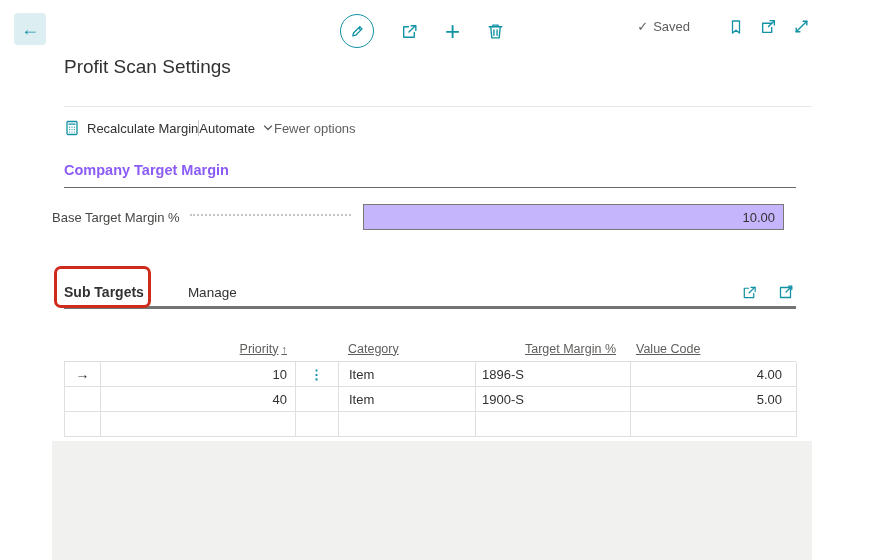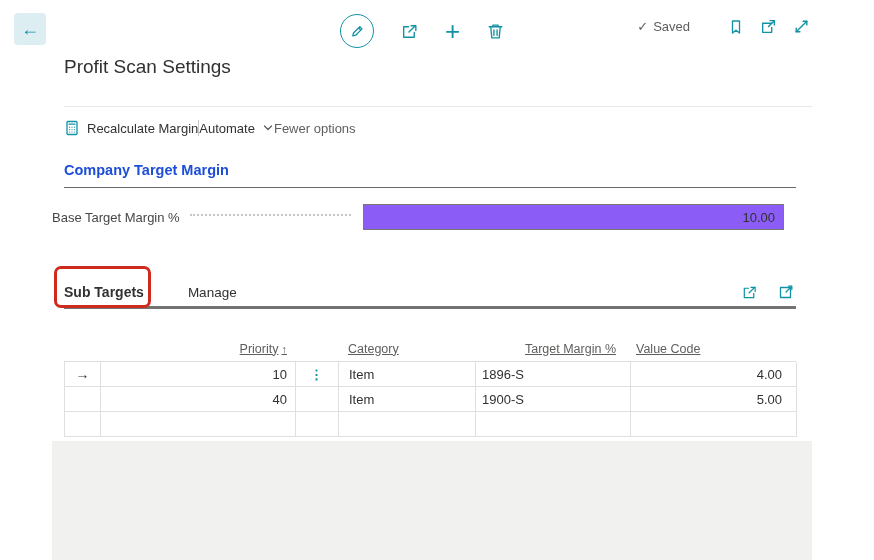--- a/index.html
+++ b/index.html
@@ -34,28 +34,28 @@
   .page-title { position: absolute; left: 64px; top: 56px; font-size: 19px; font-weight: 400; color: #323130; }
   .divider-title { position: absolute; left: 64px; top: 106px; width: 748px; border-top: 1px solid #e8e8e6; }
   .actionbar { position: absolute; left: 64px; top: 114px; height: 28px; display: flex; align-items: center; font-size: 13px; }
   .action-item { background: none; border: none; display: flex; align-items: center; gap: 7px; font-size: 13px; color: #323130; }
   .action-sep { width: 1px; height: 16px; background: #c8c6c4; }
   .fewer { color: #605e5c; }
 
   
   .company-heading {
     position: absolute; left: 64px; top: 162px; width: 732px;
-    font-size: 14.5px; font-weight: bold; color: #1d4ed8;
+    font-size: 14.5px; font-weight: bold; color: #8b5cf6;
     padding-bottom: 9px; border-bottom: 1px solid #6b6968;
   }
   .field-row { position: absolute; left: 52px; top: 204px; width: 732px; height: 26px; display: flex; align-items: center; }
   .field-label { font-size: 13px; color: #494745; white-space: nowrap; }
   .leader { flex: 1; height: 2px; border-bottom: 2px dotted #c8c6c4; margin: 0 12px 0 10px; position: relative; top: -2px; }
   .field-input {
-    width: 421px; height: 26px; border: 1px solid #7a7876; background: #8b5cf6;
+    width: 421px; height: 26px; border: 1px solid #7a7876; background: #c4b5fd;
     font-size: 13px; text-align: right; padding: 0 8px; color: #323130;
     font-family: "Liberation Sans", sans-serif;
   }
 
   
   .sub-header {
     position: absolute; left: 64px; top: 278px; width: 732px; height: 31px;
     display: flex; align-items: center; border-bottom: 3px solid #737373;
   }
   .sub-title { font-size: 14px; font-weight: bold; color: #323130; }

